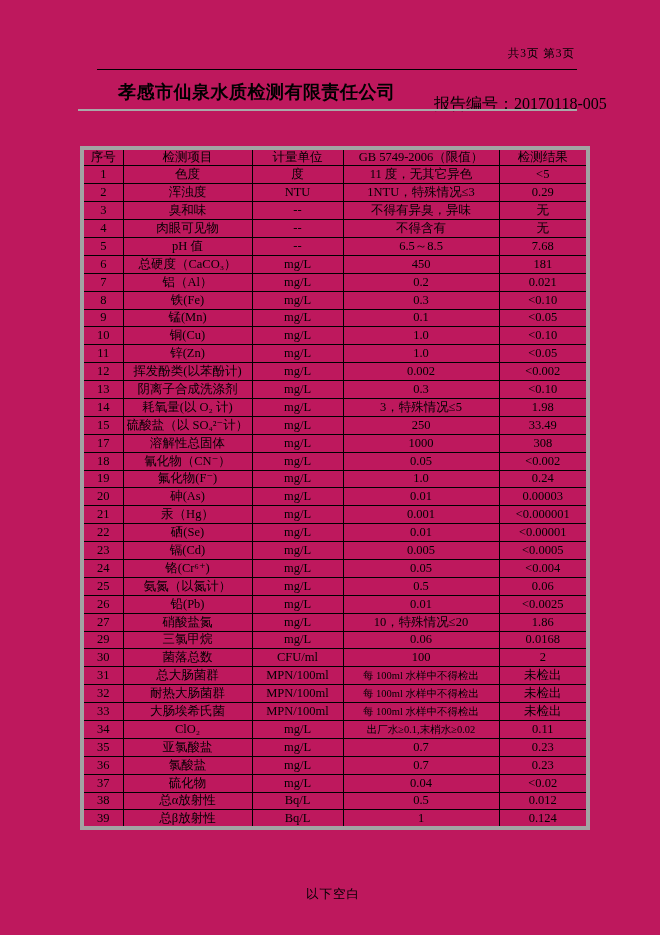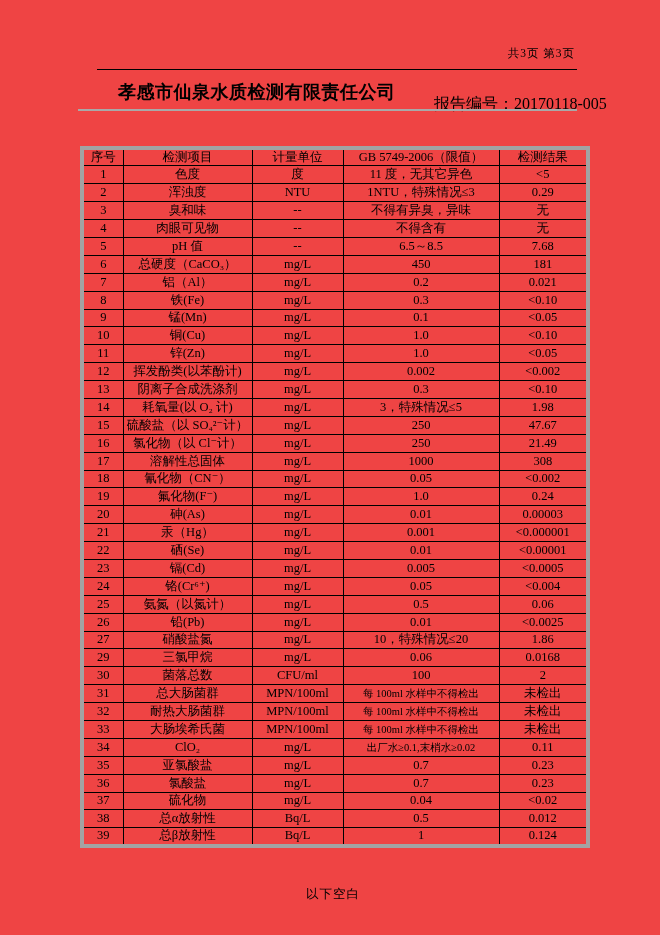--- a/index.html
+++ b/index.html
@@ -1,19 +1,19 @@
 <!DOCTYPE html>
 <html><head>
 <meta charset="utf-8">
 <style>
   html,body{margin:0;padding:0;background:#e8e8e8;}
   .page{
     position:relative;
     width:660px;height:935px;
-    background:#ef4444;
+    background:#be185d;
     margin:0 auto;
     font-family:"Liberation Serif","DejaVu Serif",serif;
     color:#000;
     overflow:hidden;
   }
   .page-info{
     position:absolute;top:46px;left:0;width:575px;
     text-align:right;font-size:11.5px;letter-spacing:1px;
   }
   .rule-top{
@@ -195,28 +195,21 @@
           <td>耗氧量(以 O₂ 计)</td>
           <td>mg/L</td>
           <td>3，特殊情况≤5</td>
           <td>1.98</td>
         </tr>
         <tr>
           <td>15</td>
           <td>硫酸盐（以 SO₄²⁻计）</td>
           <td>mg/L</td>
           <td>250</td>
-          <td>47.67</td>
-        </tr>
-        <tr>
-          <td>16</td>
-          <td>氯化物（以 Cl⁻计）</td>
-          <td>mg/L</td>
-          <td>250</td>
-          <td>21.49</td>
+          <td>33.49</td>
         </tr>
         <tr>
           <td>17</td>
           <td>溶解性总固体</td>
           <td>mg/L</td>
           <td>1000</td>
           <td>308</td>
         </tr>
         <tr>
           <td>18</td>

